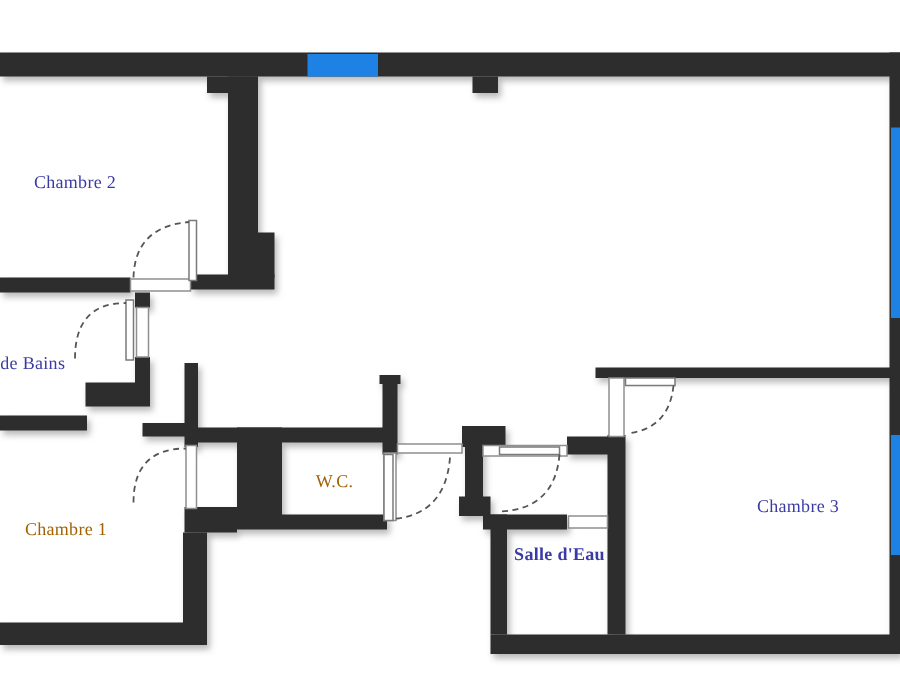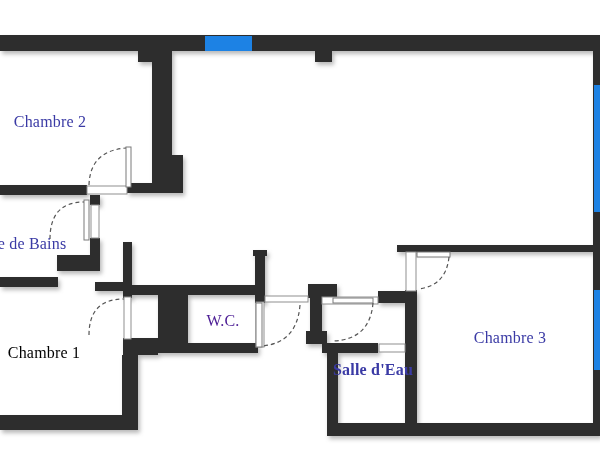--- a/index.html
+++ b/index.html
@@ -3,29 +3,29 @@
 <meta charset="utf-8">
 <style>
   html,body{margin:0;padding:0;background:#fff;}
   .plan{position:relative;width:600px;height:450px;background:#fff;overflow:hidden;
         font-family:"Liberation Serif","DejaVu Serif",serif;}
   .plan svg{position:absolute;left:0;top:0;}
   .walls{filter:drop-shadow(2px 3px 2px rgba(70,70,70,.38));}
   .frame{fill:#ffffff;stroke:#8f8f8f;stroke-width:1;}
   .leaf{fill:#ffffff;stroke:#7a7a7a;stroke-width:1;}
   .arc{fill:none;stroke:#555;stroke-width:1.2;stroke-dasharray:4 3;}
-  .room-label{position:absolute;font-size:16px;letter-spacing:.2px;white-space:nowrap;}
+  .room-label{position:absolute;font-size:12px;letter-spacing:.2px;white-space:nowrap;}
   .ctr{transform:translate(-50%,-50%);}
   .lbl-chambre2{left:50px;top:122px;}
   .lbl-sejour{left:376px;top:141px;}
   .lbl-sdb{left:-28px;top:235px;}
   .lbl-chambre1{left:44px;top:353px;}
   .lbl-wc{left:223px;top:321px;}
   .lbl-sde{left:373px;top:370px;}
-  .lbl-chambre3{left:510px;top:338px;}
+  .lbl-chambre3{left:532px;top:338px;}
 </style>
 </head>
 <body>
 
 <div class="plan">
   <svg width="600" height="450" viewBox="0 0 600 450">
 
     <g class="walls" fill="#2d2d2d">
       <rect x="0" y="35" width="600" height="16"></rect>
       <rect x="593" y="35" width="7" height="401"></rect>
@@ -92,17 +92,17 @@
       <rect class="frame" x="379" y="344" width="26" height="8"></rect>
 
       <rect class="frame" x="406" y="252" width="10" height="39"></rect>
       <rect class="leaf" x="417" y="252" width="33" height="5"></rect>
       <path class="arc" d="M 449 257 Q 446 286 418 289"></path>
     </g>
   </svg>
 
   <div class="room-label ctr lbl-chambre2" style="color: rgb(58, 58, 165);">Chambre 2</div>
   <div class="room-label lbl-sdb" style="color: rgb(58, 58, 165);">Salle de Bains</div>
-  <div class="room-label ctr lbl-chambre1" style="color: #000000;">Chambre 1</div>
-  <div class="room-label ctr lbl-wc" style="color: #4c1d95;">W.C.</div>
+  <div class="room-label ctr lbl-chambre1" style="color: #a16207;">Chambre 1</div>
+  <div class="room-label ctr lbl-wc" style="color: #a16207;">W.C.</div>
   <div class="room-label ctr lbl-sde" style="color: rgb(58, 58, 165); font-weight: bold;">Salle d'Eau</div>
   <div class="room-label ctr lbl-chambre3" style="color: rgb(58, 58, 165);">Chambre 3</div>
 </div>
 
 </body></html>

